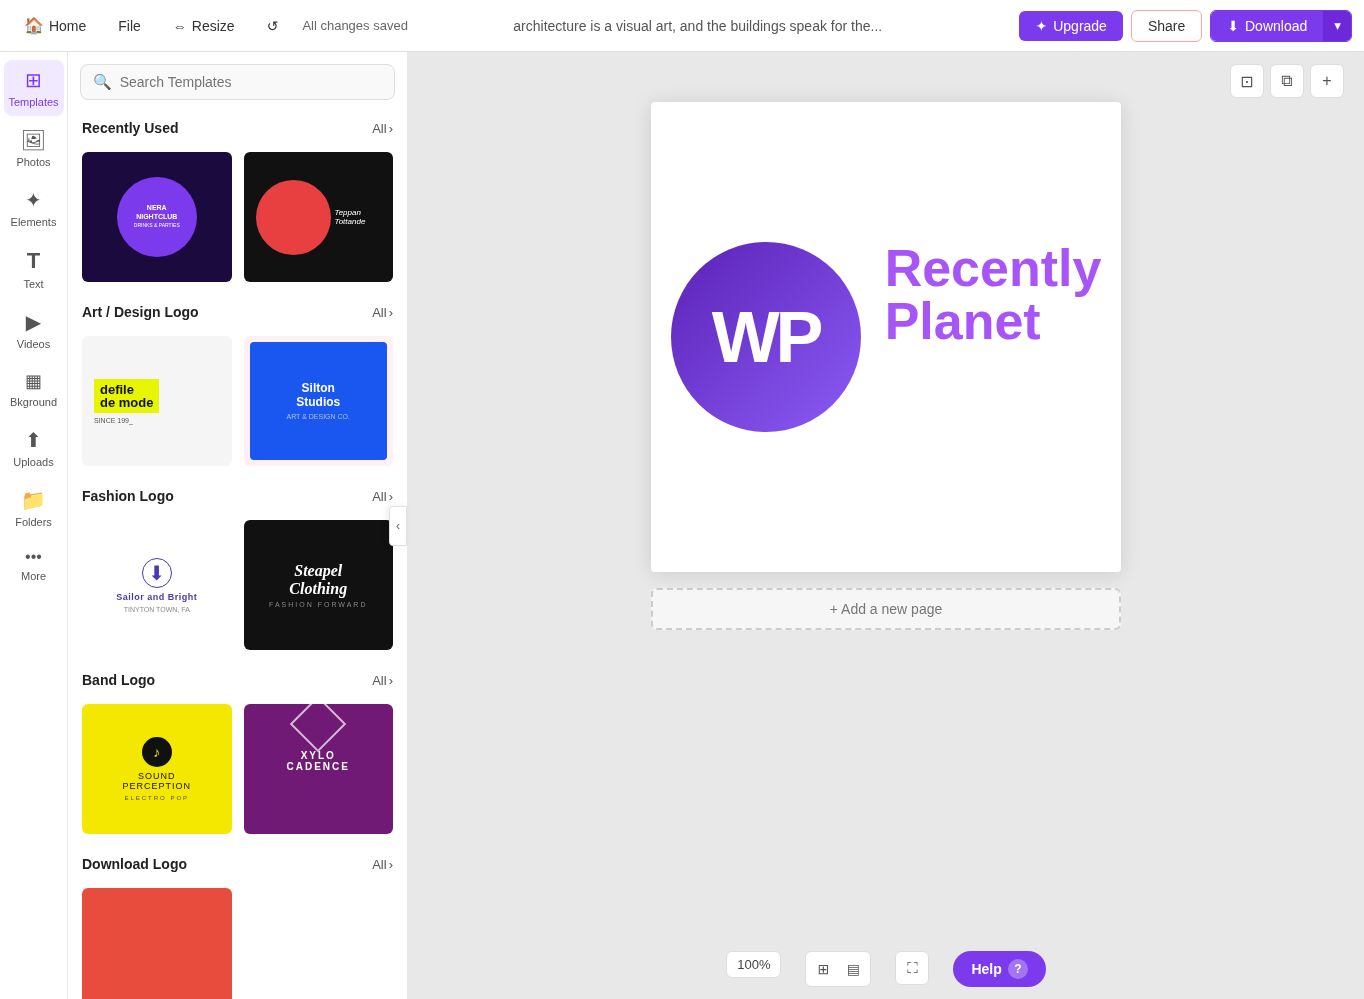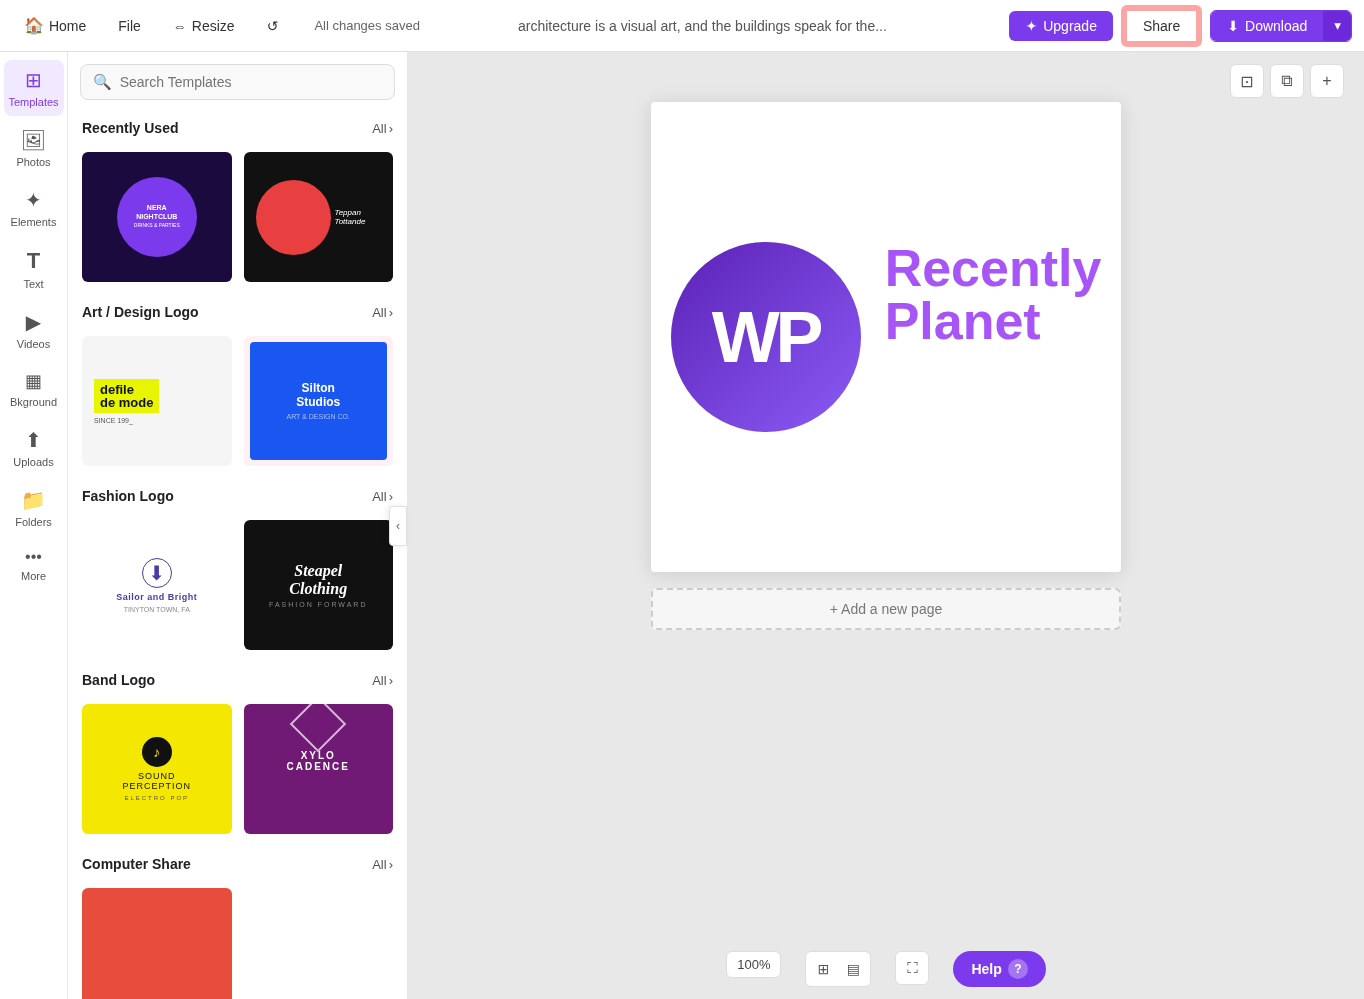--- a/index.html
+++ b/index.html
@@ -32,37 +32,37 @@
     }
     .topbar-right { display: flex; align-items: center; gap: 8px; margin-left: auto; }
     .btn-upgrade {
       display: flex; align-items: center; gap: 6px;
       padding: 7px 16px; border-radius: 6px;
       border: none; background: #7c3aed; color: #fff;
       cursor: pointer; font-size: 14px; font-weight: 500;
     }
     .btn-share {
       padding: 7px 16px; border-radius: 6px;
-      border: 6px solid #fca5a5; background: #fff; color: #333;
+      border: 1px solid #fca5a5; background: #fff; color: #333;
       cursor: pointer; font-size: 14px; font-weight: 500;
     }
     .btn-download-group {
       display: flex; border-radius: 6px; overflow: hidden;
       border: 1px solid #7c3aed;
     }
     .btn-download-main {
       display: flex; align-items: center; gap: 6px;
       padding: 7px 16px; background: #7c3aed; color: #fff;
       border: none; cursor: pointer; font-size: 14px; font-weight: 500;
     }
     .btn-download-arrow {
       padding: 7px 10px; background: #6d28d9; color: #fff;
       border: none; cursor: pointer; border-left: 1px solid #6d28d9;
     }
-    .saved-indicator { font-size: 13px; color: #666; margin-left: 16px; }
+    .saved-indicator { font-size: 13px; color: #666; margin-left: 4px; }
 
     
     #main {
       display: flex;
       height: calc(999px - 52px);
     }
 
     
     #leftnav {
       width: 68px;
@@ -458,21 +458,21 @@
       </div>
       <div class="template-card">
         <div class="template-card-inner card-xylo" style="flex-direction:column;gap:6px;">
           <div class="xylo-diamond"></div>
           <div class="xylo-title">XYLO<br>CADENCE</div>
         </div>
       </div>
     </div>
 
     <div class="section-header">
-      <span class="section-title">Computer Share</span>
+      <span class="section-title">Download Logo</span>
       <span class="section-all">
         <span>All</span>
         <span>›</span>
       </span>
     </div>
     <div class="template-grid">
       <div class="template-card">
         <div class="template-card-inner" style="background:#e74c3c;"></div>
       </div>
     </div>

